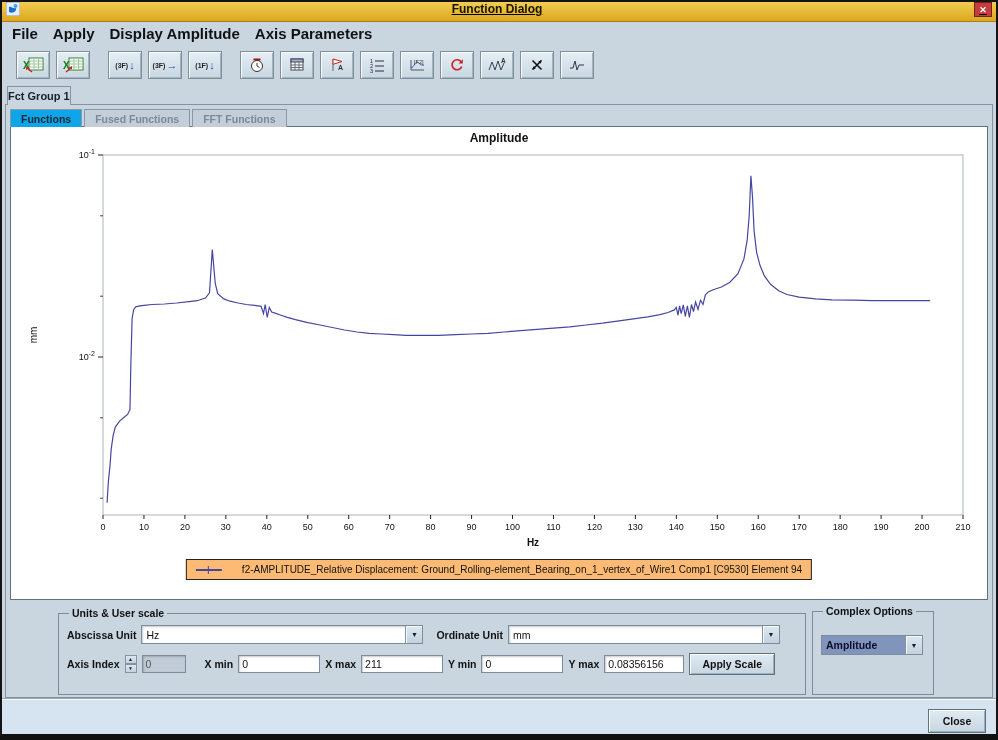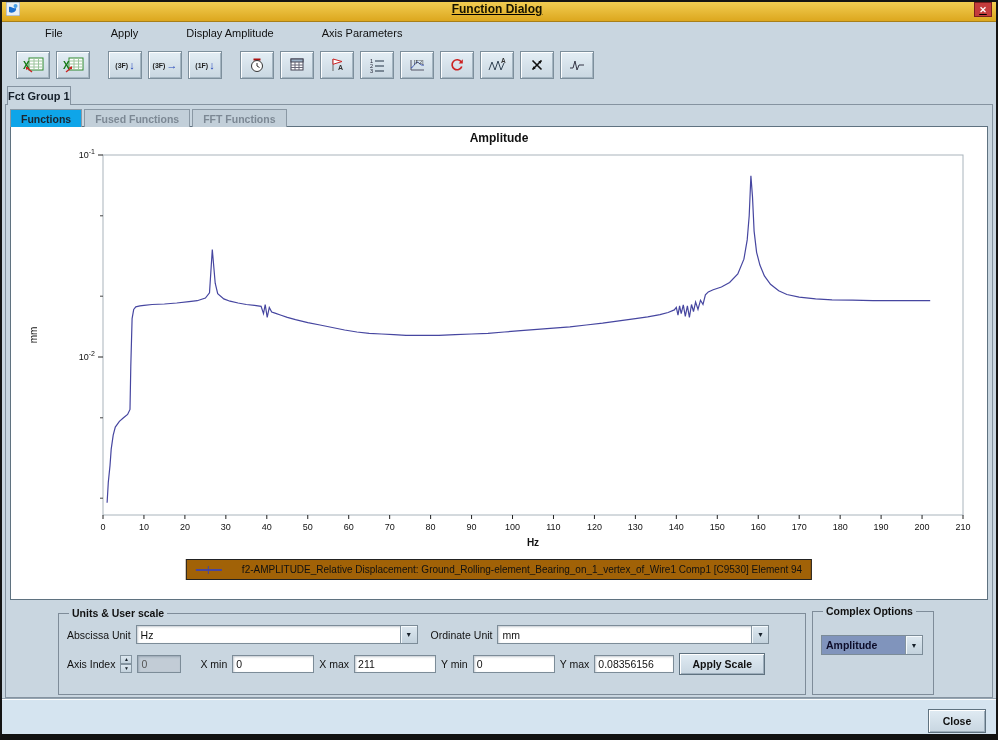--- a/index.html
+++ b/index.html
@@ -22,21 +22,21 @@
   .titlebar .wtitle { flex: 1; text-align: center; font-size: 12px; font-weight: bold; color: #171400; }
   .wclose {
     width: 18px; height: 15px; margin-right: 4px; background: #c43c3c;
     border: 1px solid #7a1f1f; color: #fff; font-size: 9px; font-weight: bold;
     display: flex; align-items: center; justify-content: center; cursor: pointer;
   }
 
   
   .menubar { position: absolute; left: 0; top: 20px; width: 994px; height: 22px;
     display: flex; align-items: center; gap: 15px; padding: 0 10px; }
-  .menu-item { font-size: 11px; font-weight: normal; color: #111; cursor: pointer; margin-left: 33px; }
+  .menu-item { font-size: 15px; font-weight: bold; color: #111; cursor: pointer; }
 
   
   .toolbar { position: absolute; left: 0; top: 42px; width: 994px; height: 42px;
     display: flex; align-items: center; gap: 6px; padding: 0 0 0 14px; }
   .tbtn {
     width: 34px; height: 28px; display: flex; align-items: center; justify-content: center;
     background: linear-gradient(#e4eef5, #c9d7e1); border: 1px solid #7d8f9c;
     box-shadow: inset 1px 1px 0 #fdfeff, inset -1px -1px 0 #a3b4c0; cursor: pointer;
   }
   .tbtn.gap { margin-right: 12px; }
@@ -60,35 +60,35 @@
   .tab.active { background: #0ea5e9; color: #1c2630; }
 
   
   .panel { position: absolute; left: 4px; top: 21px; width: 978px; height: 474px;
     background: #fff; border: 1px solid #5f7280; }
   .chart-title { position: absolute; top: 4px; left: 0; width: 100%; text-align: center;
     font-size: 12px; font-weight: bold; color: #111; }
   svg.chart { position: absolute; left: 2px; top: 20px; font-family: "Liberation Sans", sans-serif; }
 
   .legendbox { position: absolute; top: 432px; left: 50%; transform: translateX(-50%);
-    height: 21px; border: 1px solid #222; background: #a16207; display: flex;
+    height: 21px; border: 1px solid #222; background: #fdba74; display: flex;
     align-items: center; gap: 20px; padding: 0 9px; white-space: nowrap; }
   .legend-line { width: 26px; height: 2px; position: relative; }
   .legend-line::after { content: ""; position: absolute; left: 12px; top: -3px;
     width: 1px; height: 8px; background: inherit; }
   .legend-text { font-size: 10px; color: #111; }
 
   
   fieldset { position: absolute; border: 1px solid #7e8c99; padding: 0 8px 4px; background: transparent; }
   legend { font-size: 10.5px; font-weight: bold; color: #111; padding: 0 3px; margin-left: 2px; }
   .grp-units { left: 52px; top: 502px; width: 748px; height: 88px; }
   .grp-complex { left: 806px; top: 500px; width: 122px; height: 90px; }
   .urow { display: flex; align-items: center; gap: 5px; margin-top: 9px; }
   .urow.first { margin-top: 6px; }
-  .lbl { font-size: 10.5px; font-weight: normal; color: #111; white-space: nowrap; text-align: right; }
+  .lbl { font-size: 10.5px; font-weight: bold; color: #111; white-space: nowrap; text-align: right; }
 
   .combo { display: flex; align-items: center; height: 19px; background: #fff;
     border: 1px solid #7c8c98; box-shadow: inset 1px 1px 2px rgba(60,80,100,.3); cursor: pointer; }
   .combo-val { flex: 1; font-size: 10.5px; padding-left: 4px; color: #111; overflow: hidden; }
   .dd { width: 17px; align-self: stretch; display: flex; align-items: center; justify-content: center;
     background: linear-gradient(#dde8f0, #c3d2dd); border-left: 1px solid #8494a0;
     box-shadow: inset 1px 1px 0 #f4f9fc; font-size: 7px; color: #16202a; cursor: pointer; }
   .sel-combo { height: 20px; }
   .sel-combo .combo-val { background: #8094bc; color: #0d0d2a; font-weight: bold; height: 100%; display:flex; align-items:center; }
 

